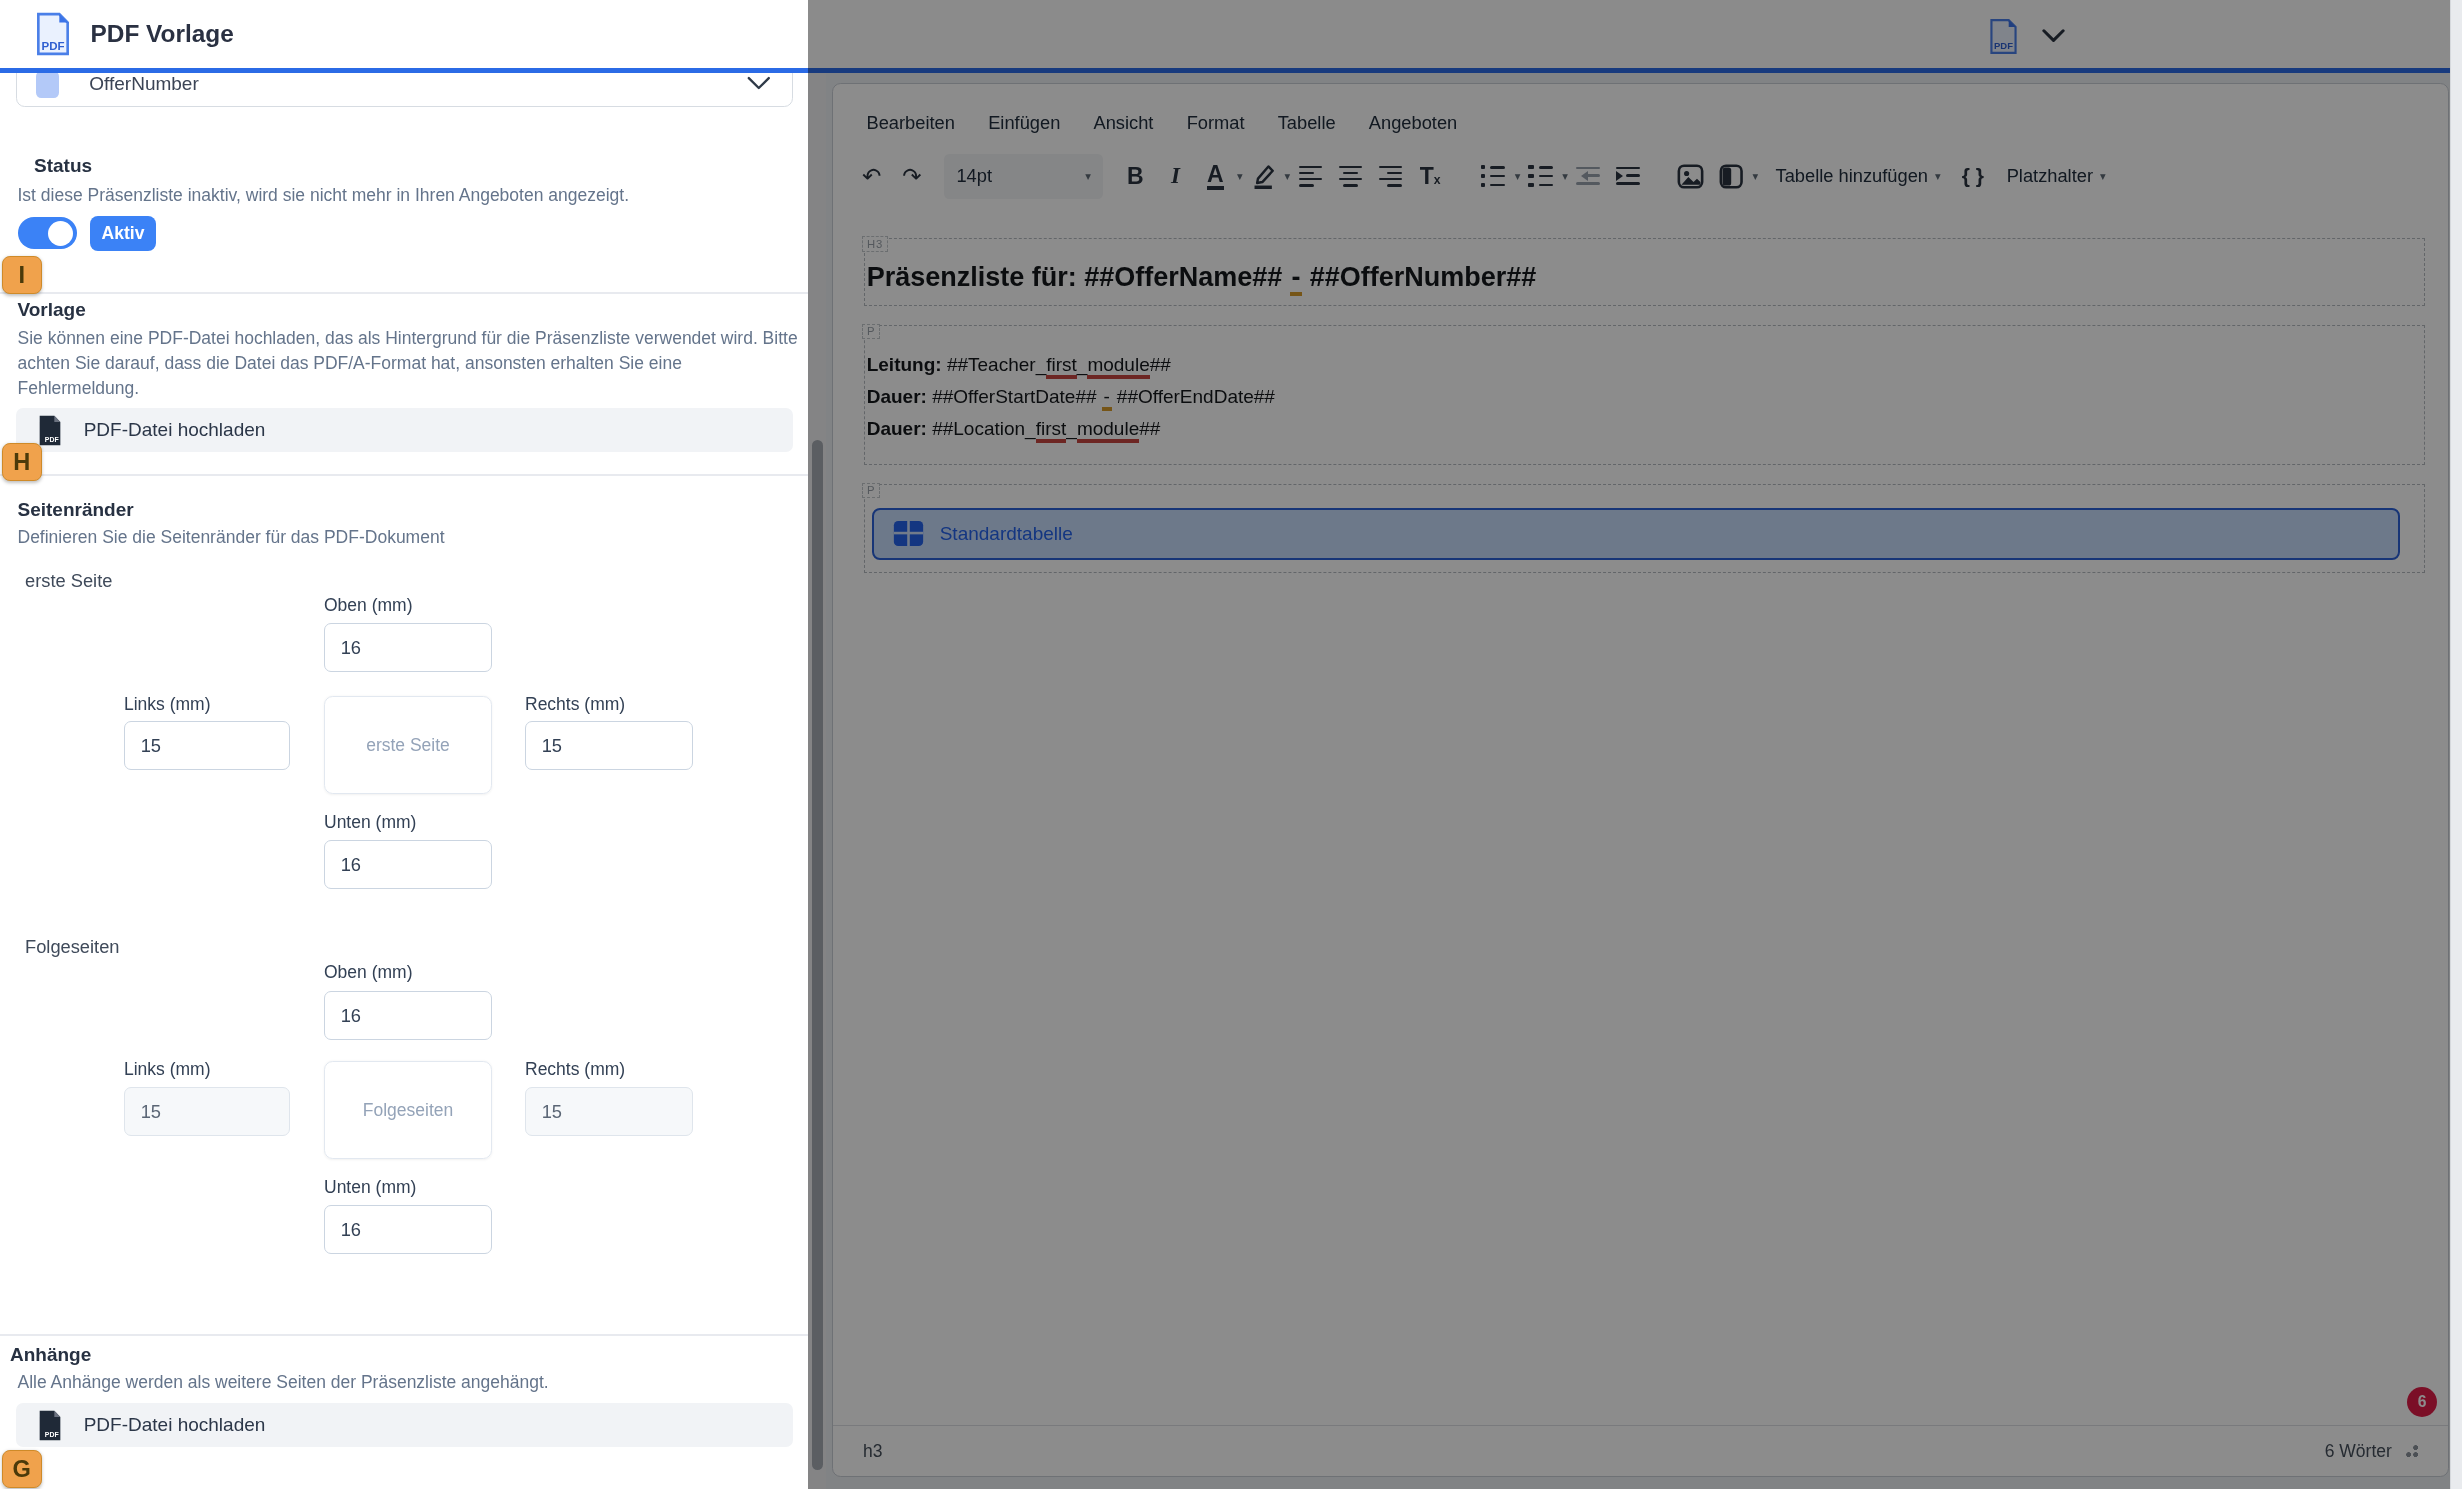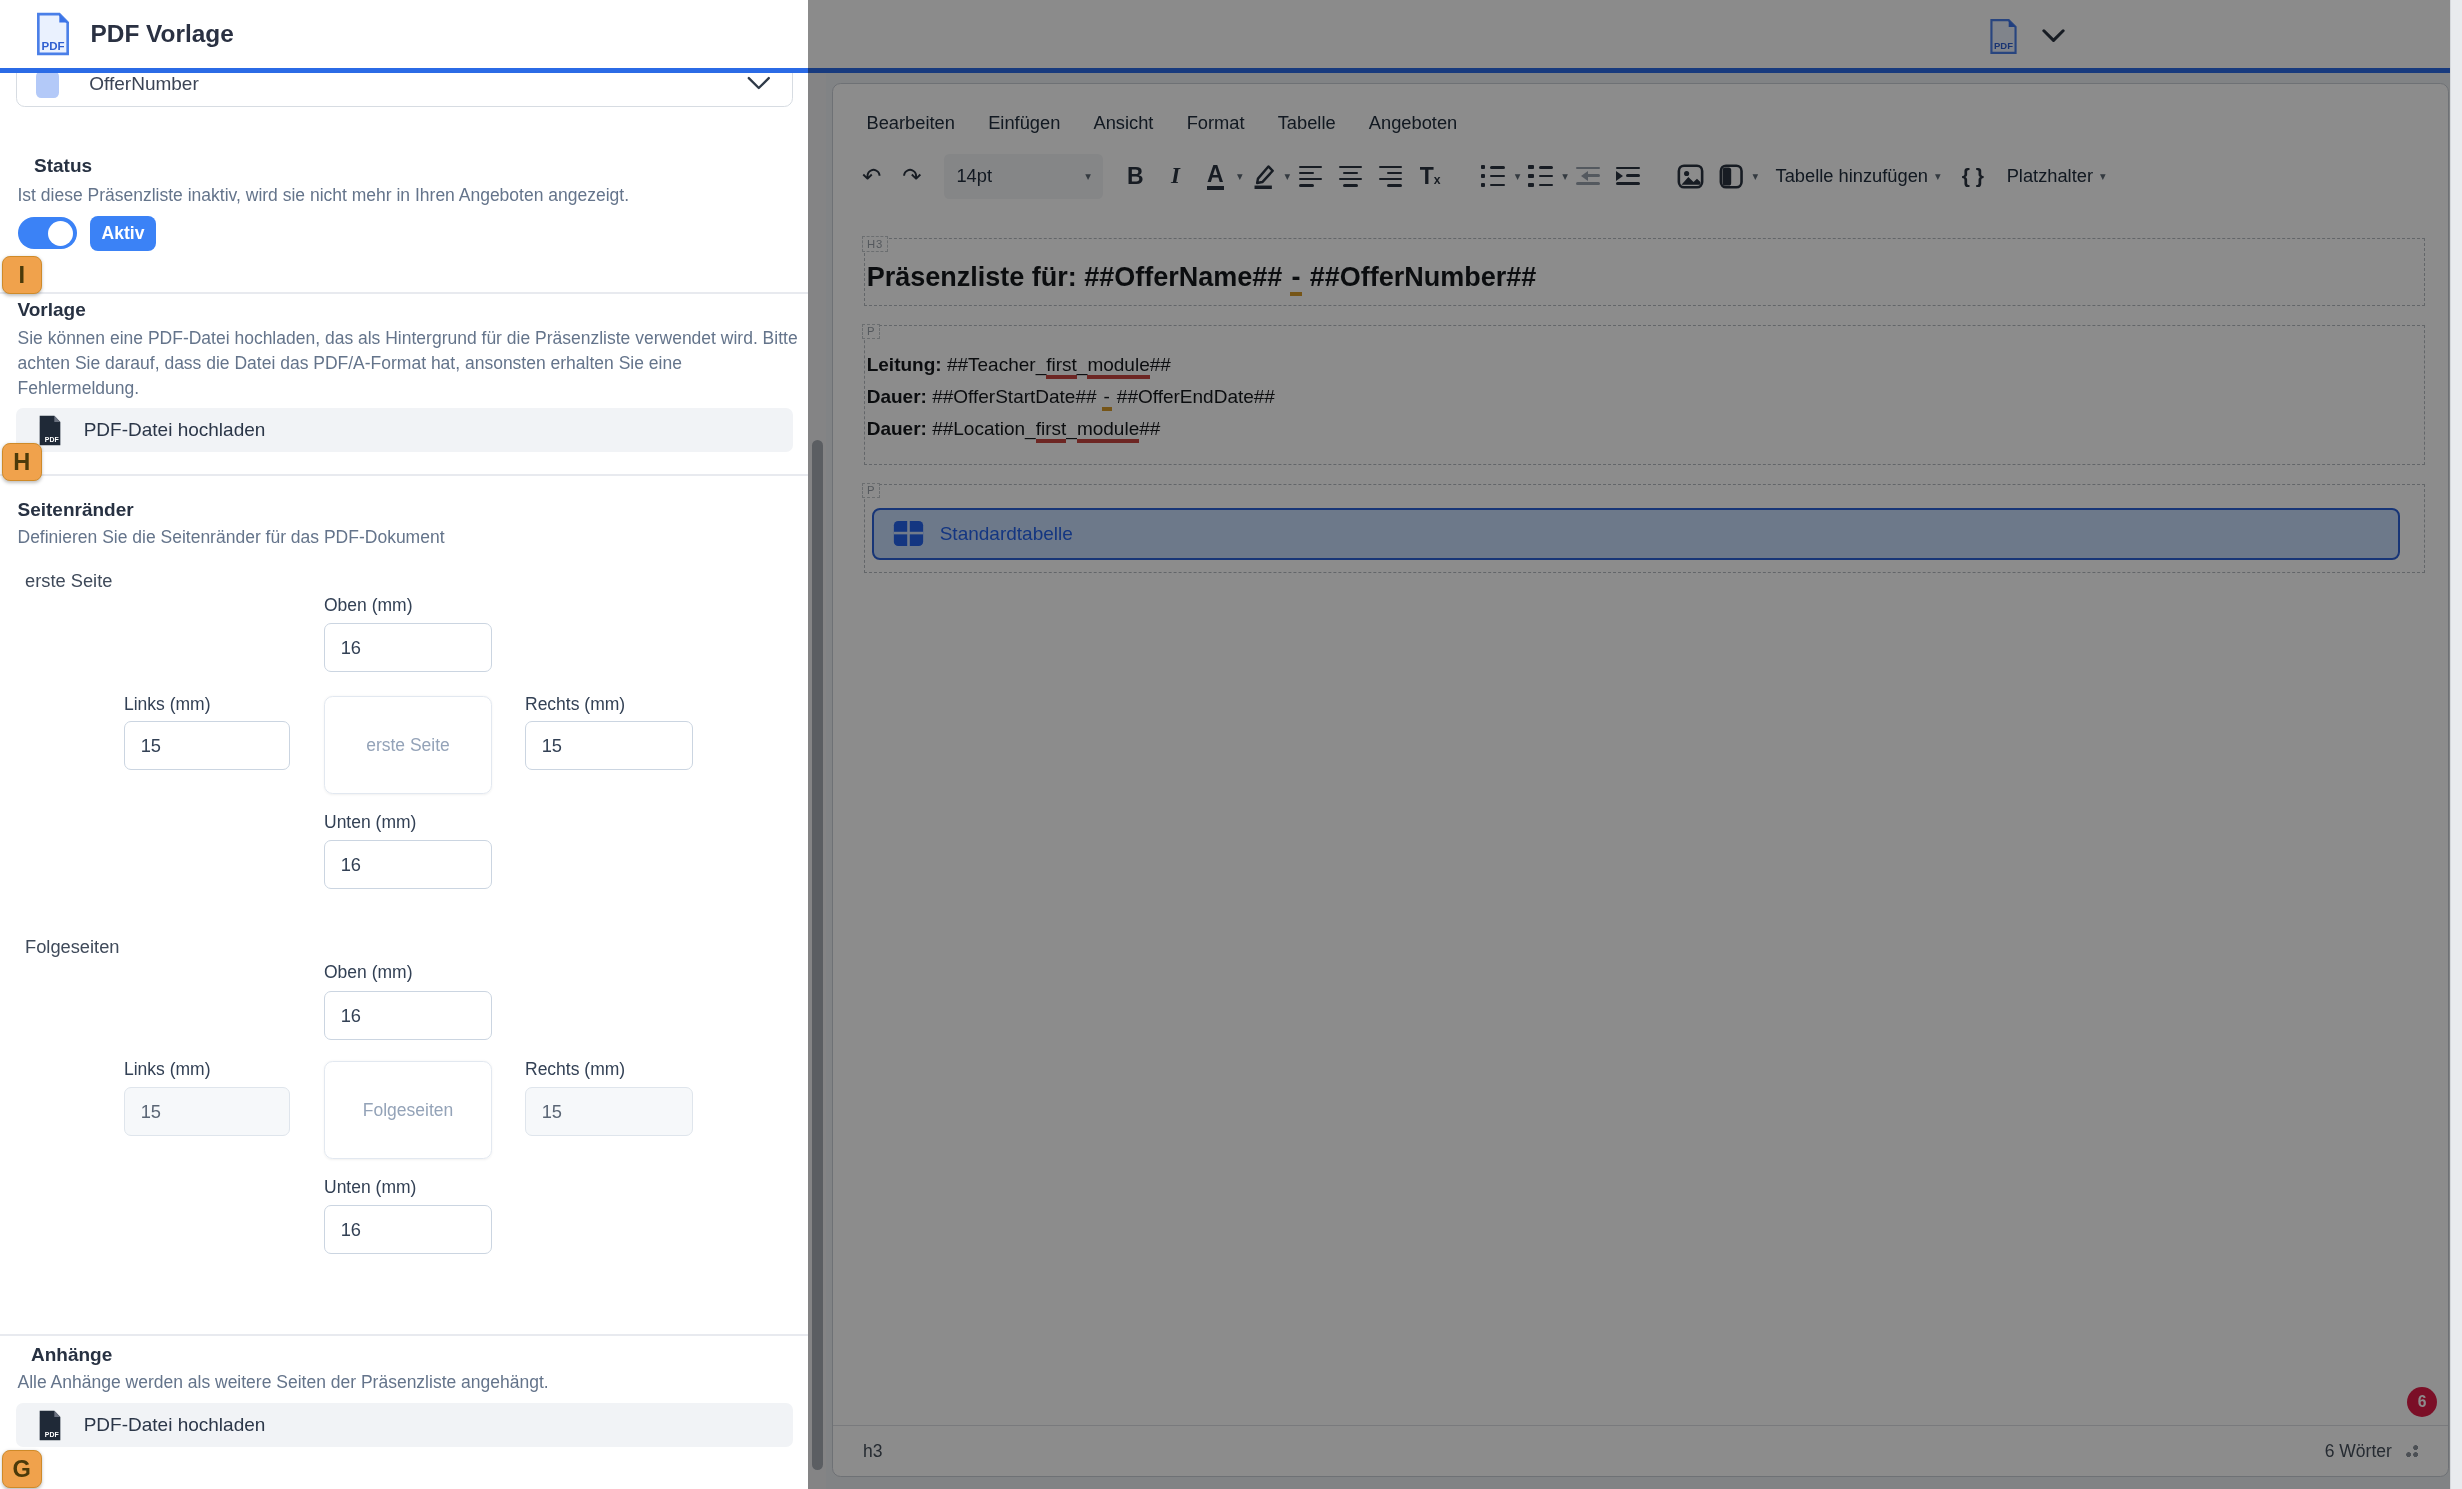--- a/index.html
+++ b/index.html
@@ -374,21 +374,21 @@
     <div class="fld-label" style="left:124px; top:1059px;">Links (mm)</div>
     <input class="fld dis" style="left: 124px; top: 1087px; width: 166px;" readonly="" value="15">
     <div class="centerbox" style="left:324px; top:1061px;">Folgeseiten</div>
     <div class="fld-label" style="left:525px; top:1059px;">Rechts (mm)</div>
     <input class="fld dis" style="left: 525px; top: 1087px; width: 168px;" readonly="" value="15">
     <div class="fld-label" style="left:324px; top:1177px;">Unten (mm)</div>
     <input class="fld" style="left: 324px; top: 1205px;" readonly="" value="16">
 
     <div class="divider" style="top:1334px;"></div>
 
-    <div class="abs sec-h" style="left:31px; top:1344px;">Anhänge</div>
+    <div class="abs sec-h" style="left:10px; top:1344px;">Anhänge</div>
     <div class="abs sec-d" style="left:17.5px; top:1370px; width:768px;">Alle Anhänge werden als weitere Seiten der Präsenzliste angehängt.</div>
     <div class="upload-row" style="top:1403px;">
       <svg width="26" height="31" viewBox="0 0 30 36" style="font-size:22px">
         <path d="M3 1 h17 l7 7 v27 h-24 z" fill="#1f2937"></path>
         <path d="M20 1 l7 7 h-7 z" fill="#6b7280"></path>
         <text x="9" y="31" font-size="8" font-weight="bold" fill="#fff" font-family="Liberation Sans,sans-serif">PDF</text>
       </svg>
       <span>PDF-Datei hochladen</span>
     </div>
 

